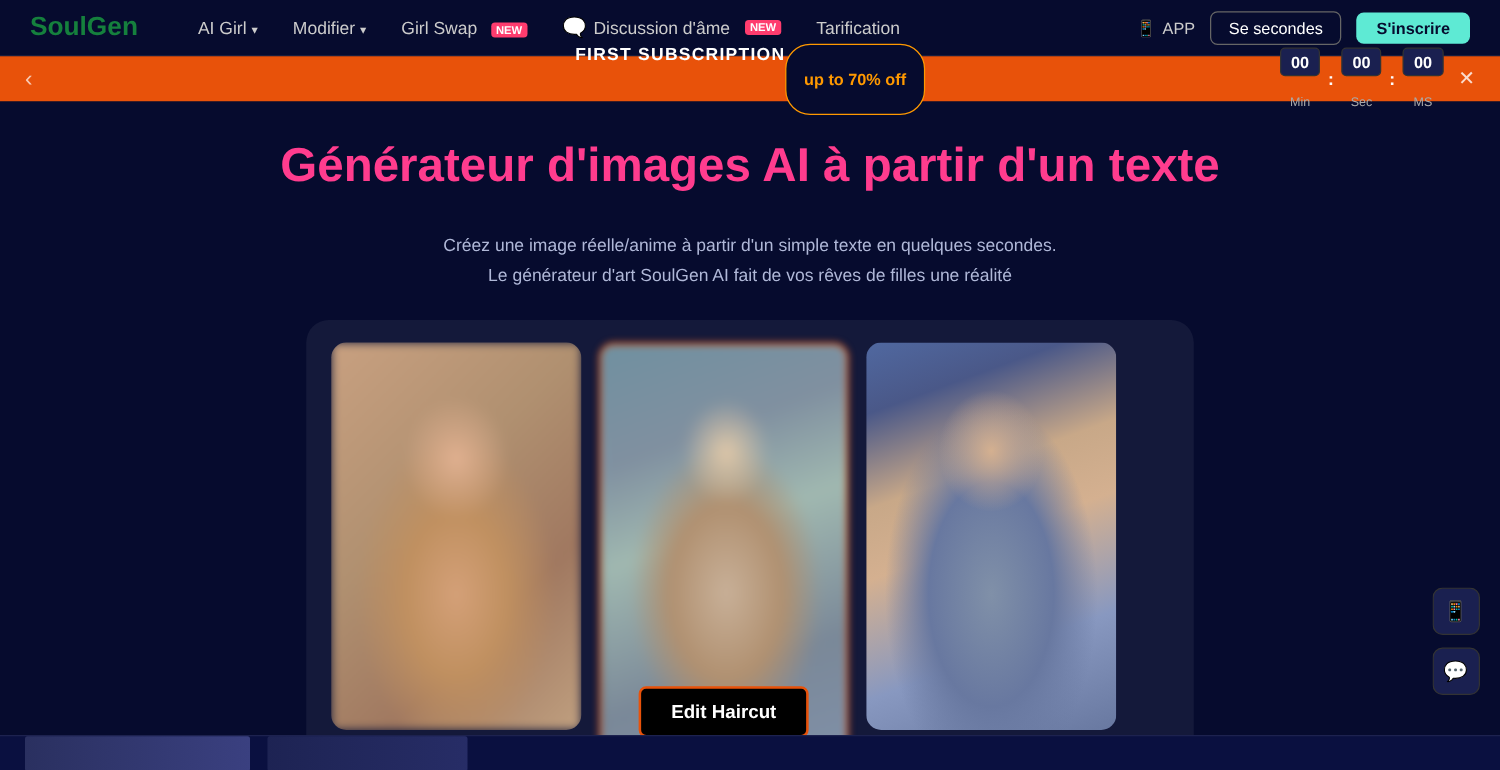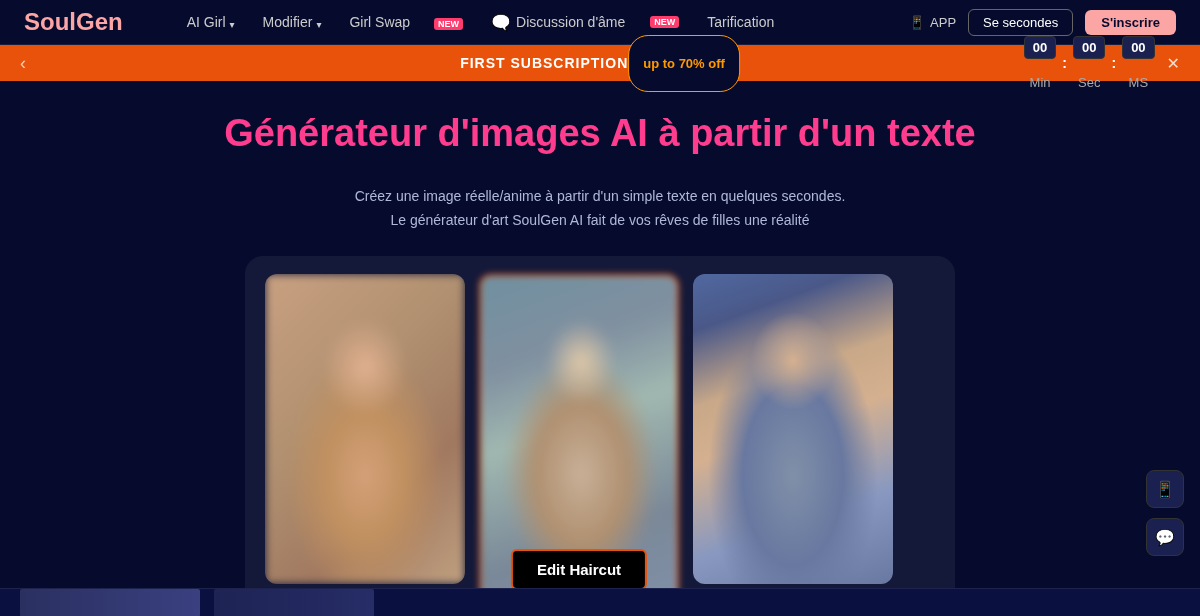--- a/index.html
+++ b/index.html
@@ -16,24 +16,24 @@
     .navbar {
       height: 45px;
       background-color: #060b2e;
       display: flex;
       align-items: center;
       padding: 0 24px;
       gap: 32px;
       border-bottom: 1px solid rgba(255,255,255,0.08);
     }
     .nav-logo {
-      font-size: 24px;
-      font-weight: 700;
-      color: #fca5a5;
-      margin-right: 32px;
+      font-size: 21px;
+      font-weight: 700;
+      color: #15803d;
+      margin-right: 16px;
     }
     .nav-links {
       display: flex;
       gap: 28px;
       align-items: center;
       flex: 1;
     }
     .nav-link {
       font-size: 14px;
       color: #ccc;
@@ -44,21 +44,21 @@
       white-space: nowrap;
     }
     .nav-link .chevron { font-size: 10px; }
     .nav-badge {
       background: #ff3c6e;
       color: #fff;
       font-size: 9px;
       font-weight: 700;
       padding: 1px 4px;
       border-radius: 3px;
-      margin-left: 20px;
+      margin-left: 7px;
       text-transform: uppercase;
     }
     .nav-discussion {
       display: flex;
       align-items: center;
       gap: 5px;
     }
     .nav-discussion .emoji { font-size: 16px; }
     .nav-right {
       display: flex;
@@ -76,21 +76,21 @@
     .btn-connect {
       background: transparent;
       border: 1px solid #666;
       color: #fff;
       padding: 5px 14px;
       border-radius: 6px;
       font-size: 13px;
       cursor: pointer;
     }
     .btn-signup {
-      background: #fca5a5;
+      background: #5eead4;
       border: none;
       color: #060b2e;
       padding: 5px 16px;
       border-radius: 6px;
       font-size: 13px;
       font-weight: 600;
       cursor: pointer;
     }
 
     
@@ -103,21 +103,20 @@
       padding: 0 20px;
       position: relative;
     }
     .promo-left-arrow {
       font-size: 18px;
       color: rgba(255,255,255,0.7);
       cursor: pointer;
     }
     .promo-text-group {
       display: flex;
-      align-items: center;
       position: absolute;
       left: 50%;
       transform: translateX(-50%);
     }
     .promo-label {
       font-size: 14px;
       font-weight: 700;
       color: #fff;
       letter-spacing: 1px;
       text-transform: uppercase;
@@ -140,21 +139,21 @@
       background: #1a2050;
       border: 1px solid #333;
       border-radius: 4px;
       padding: 3px 8px;
       font-size: 13px;
       font-weight: 700;
       color: #fff;
       font-variant-numeric: tabular-nums;
     }
     .timer-label {
-      font-size: 13px;
+      font-size: 10px;
       color: #aaa;
       text-align: center;
       display: block;
       margin-top: 16px;
     }
     .timer-unit {
       display: flex;
       flex-direction: column;
       align-items: center;
     }

